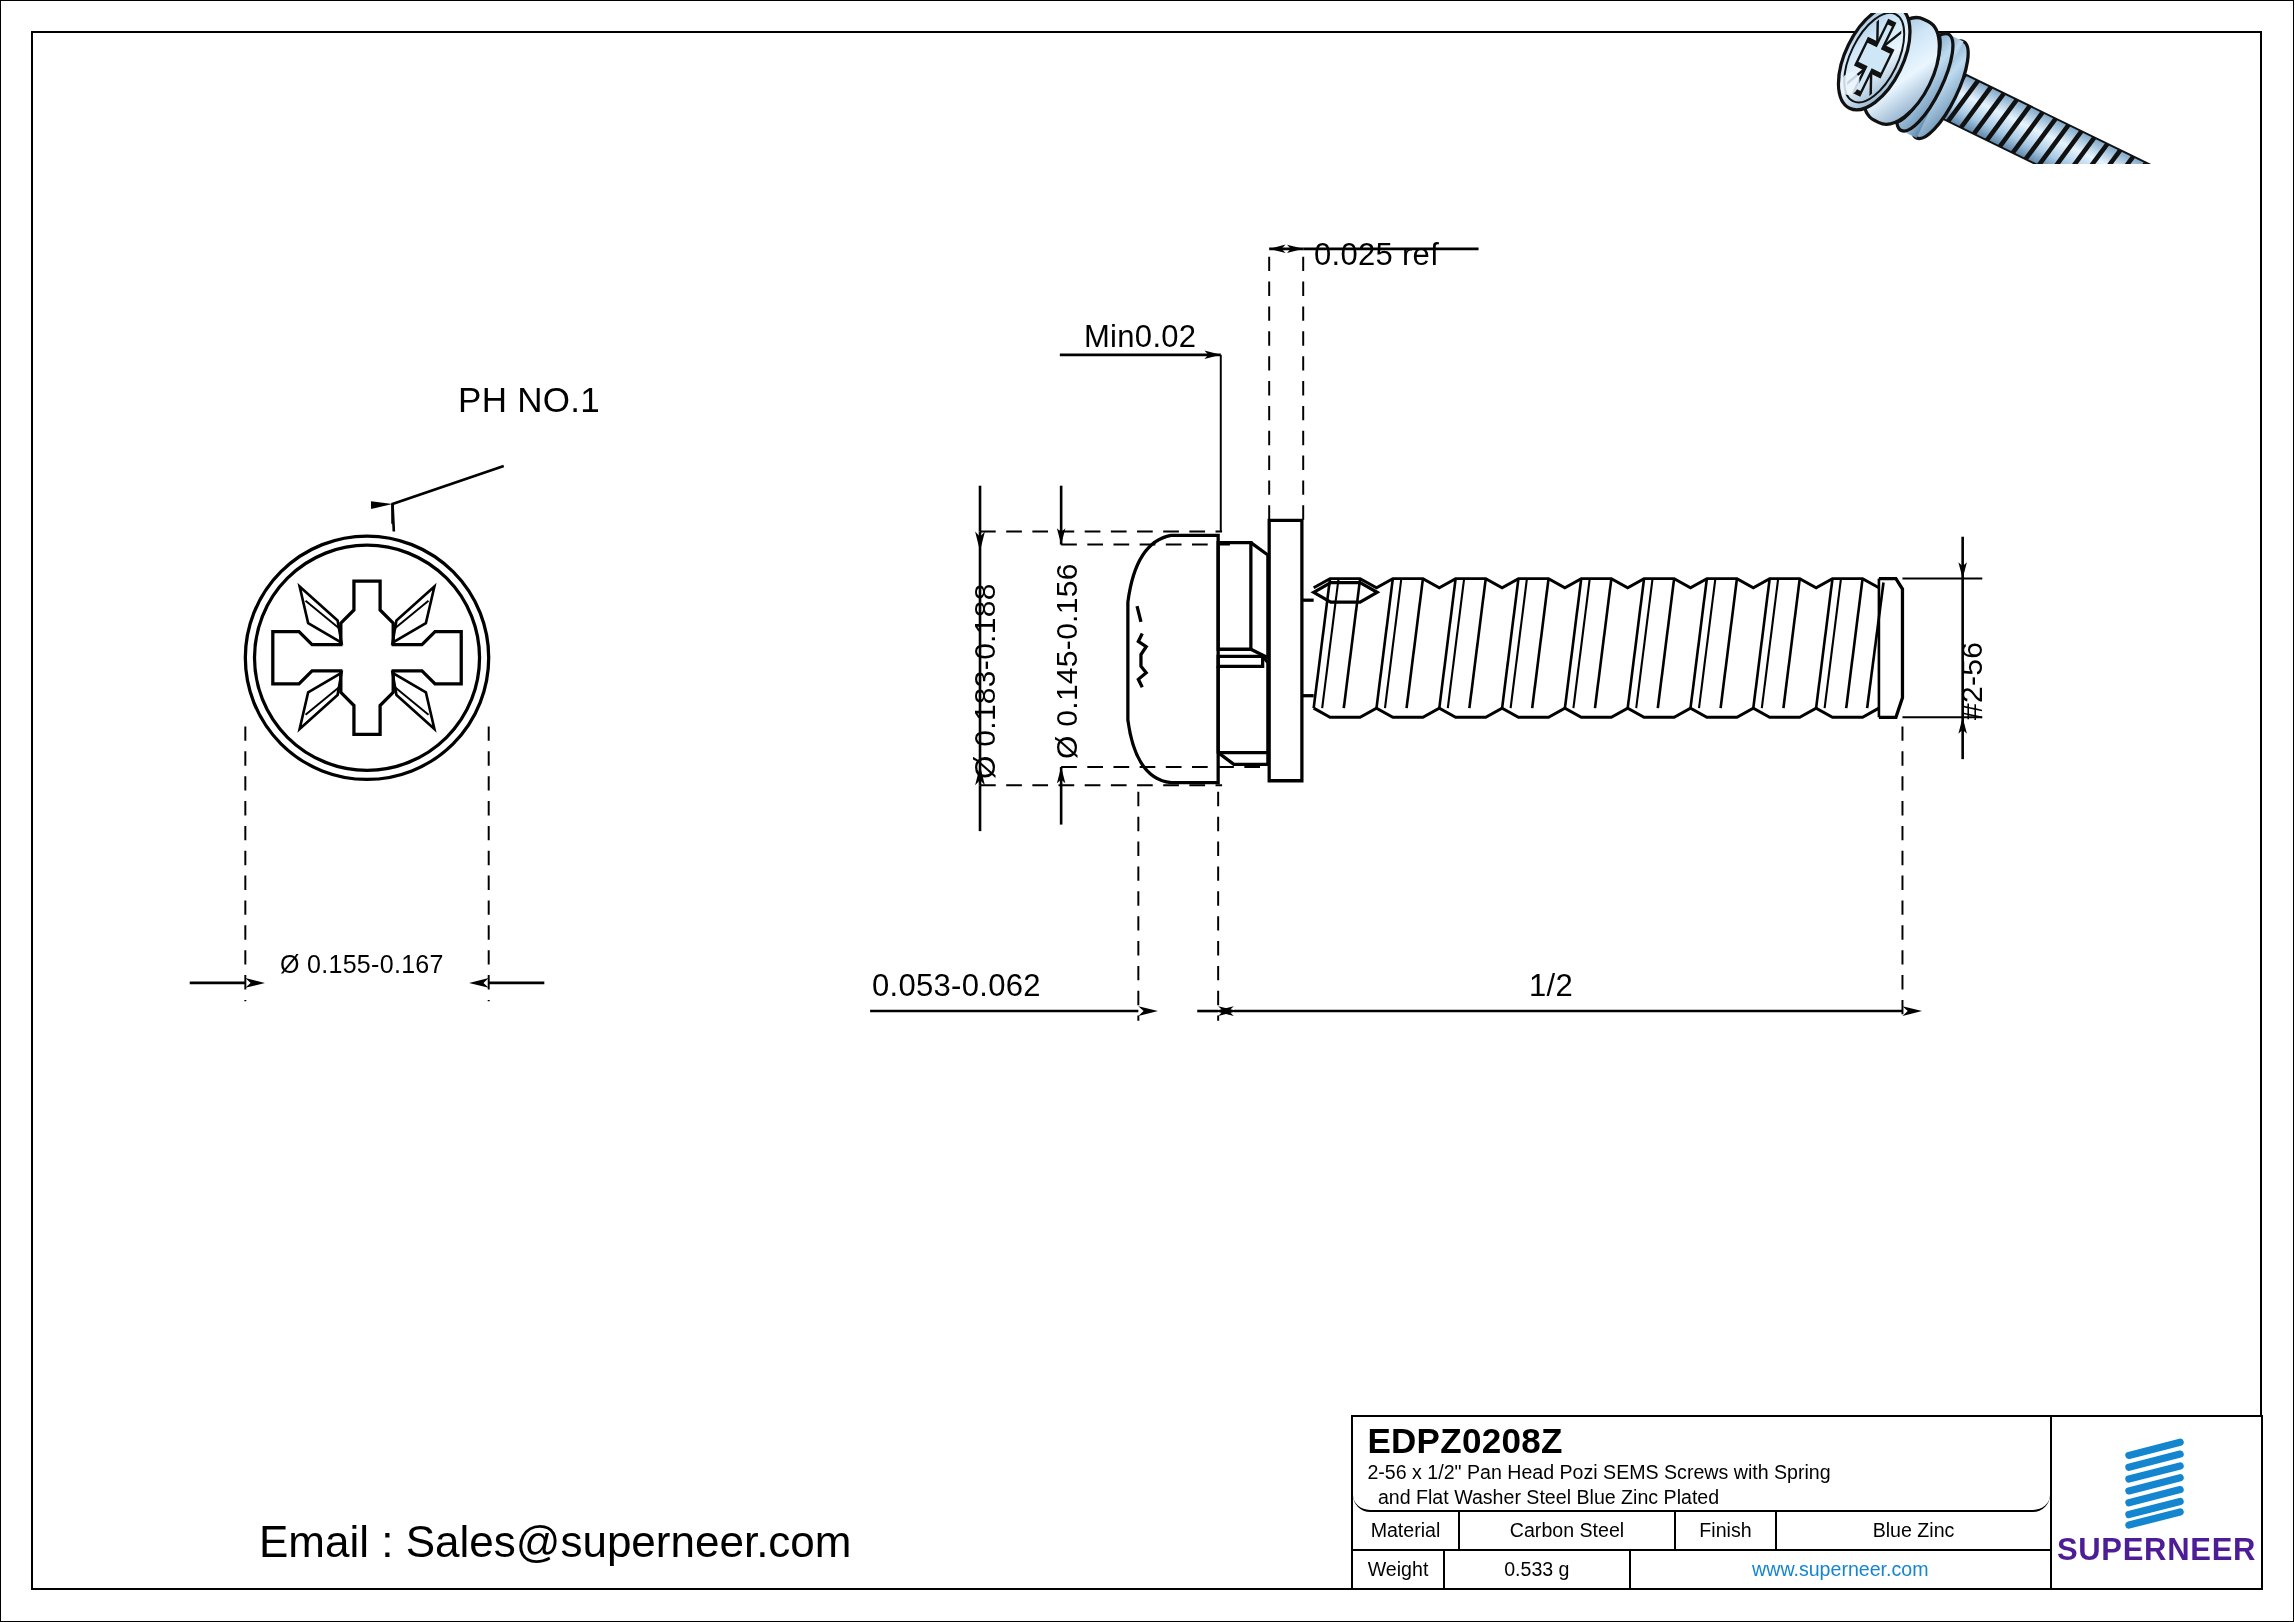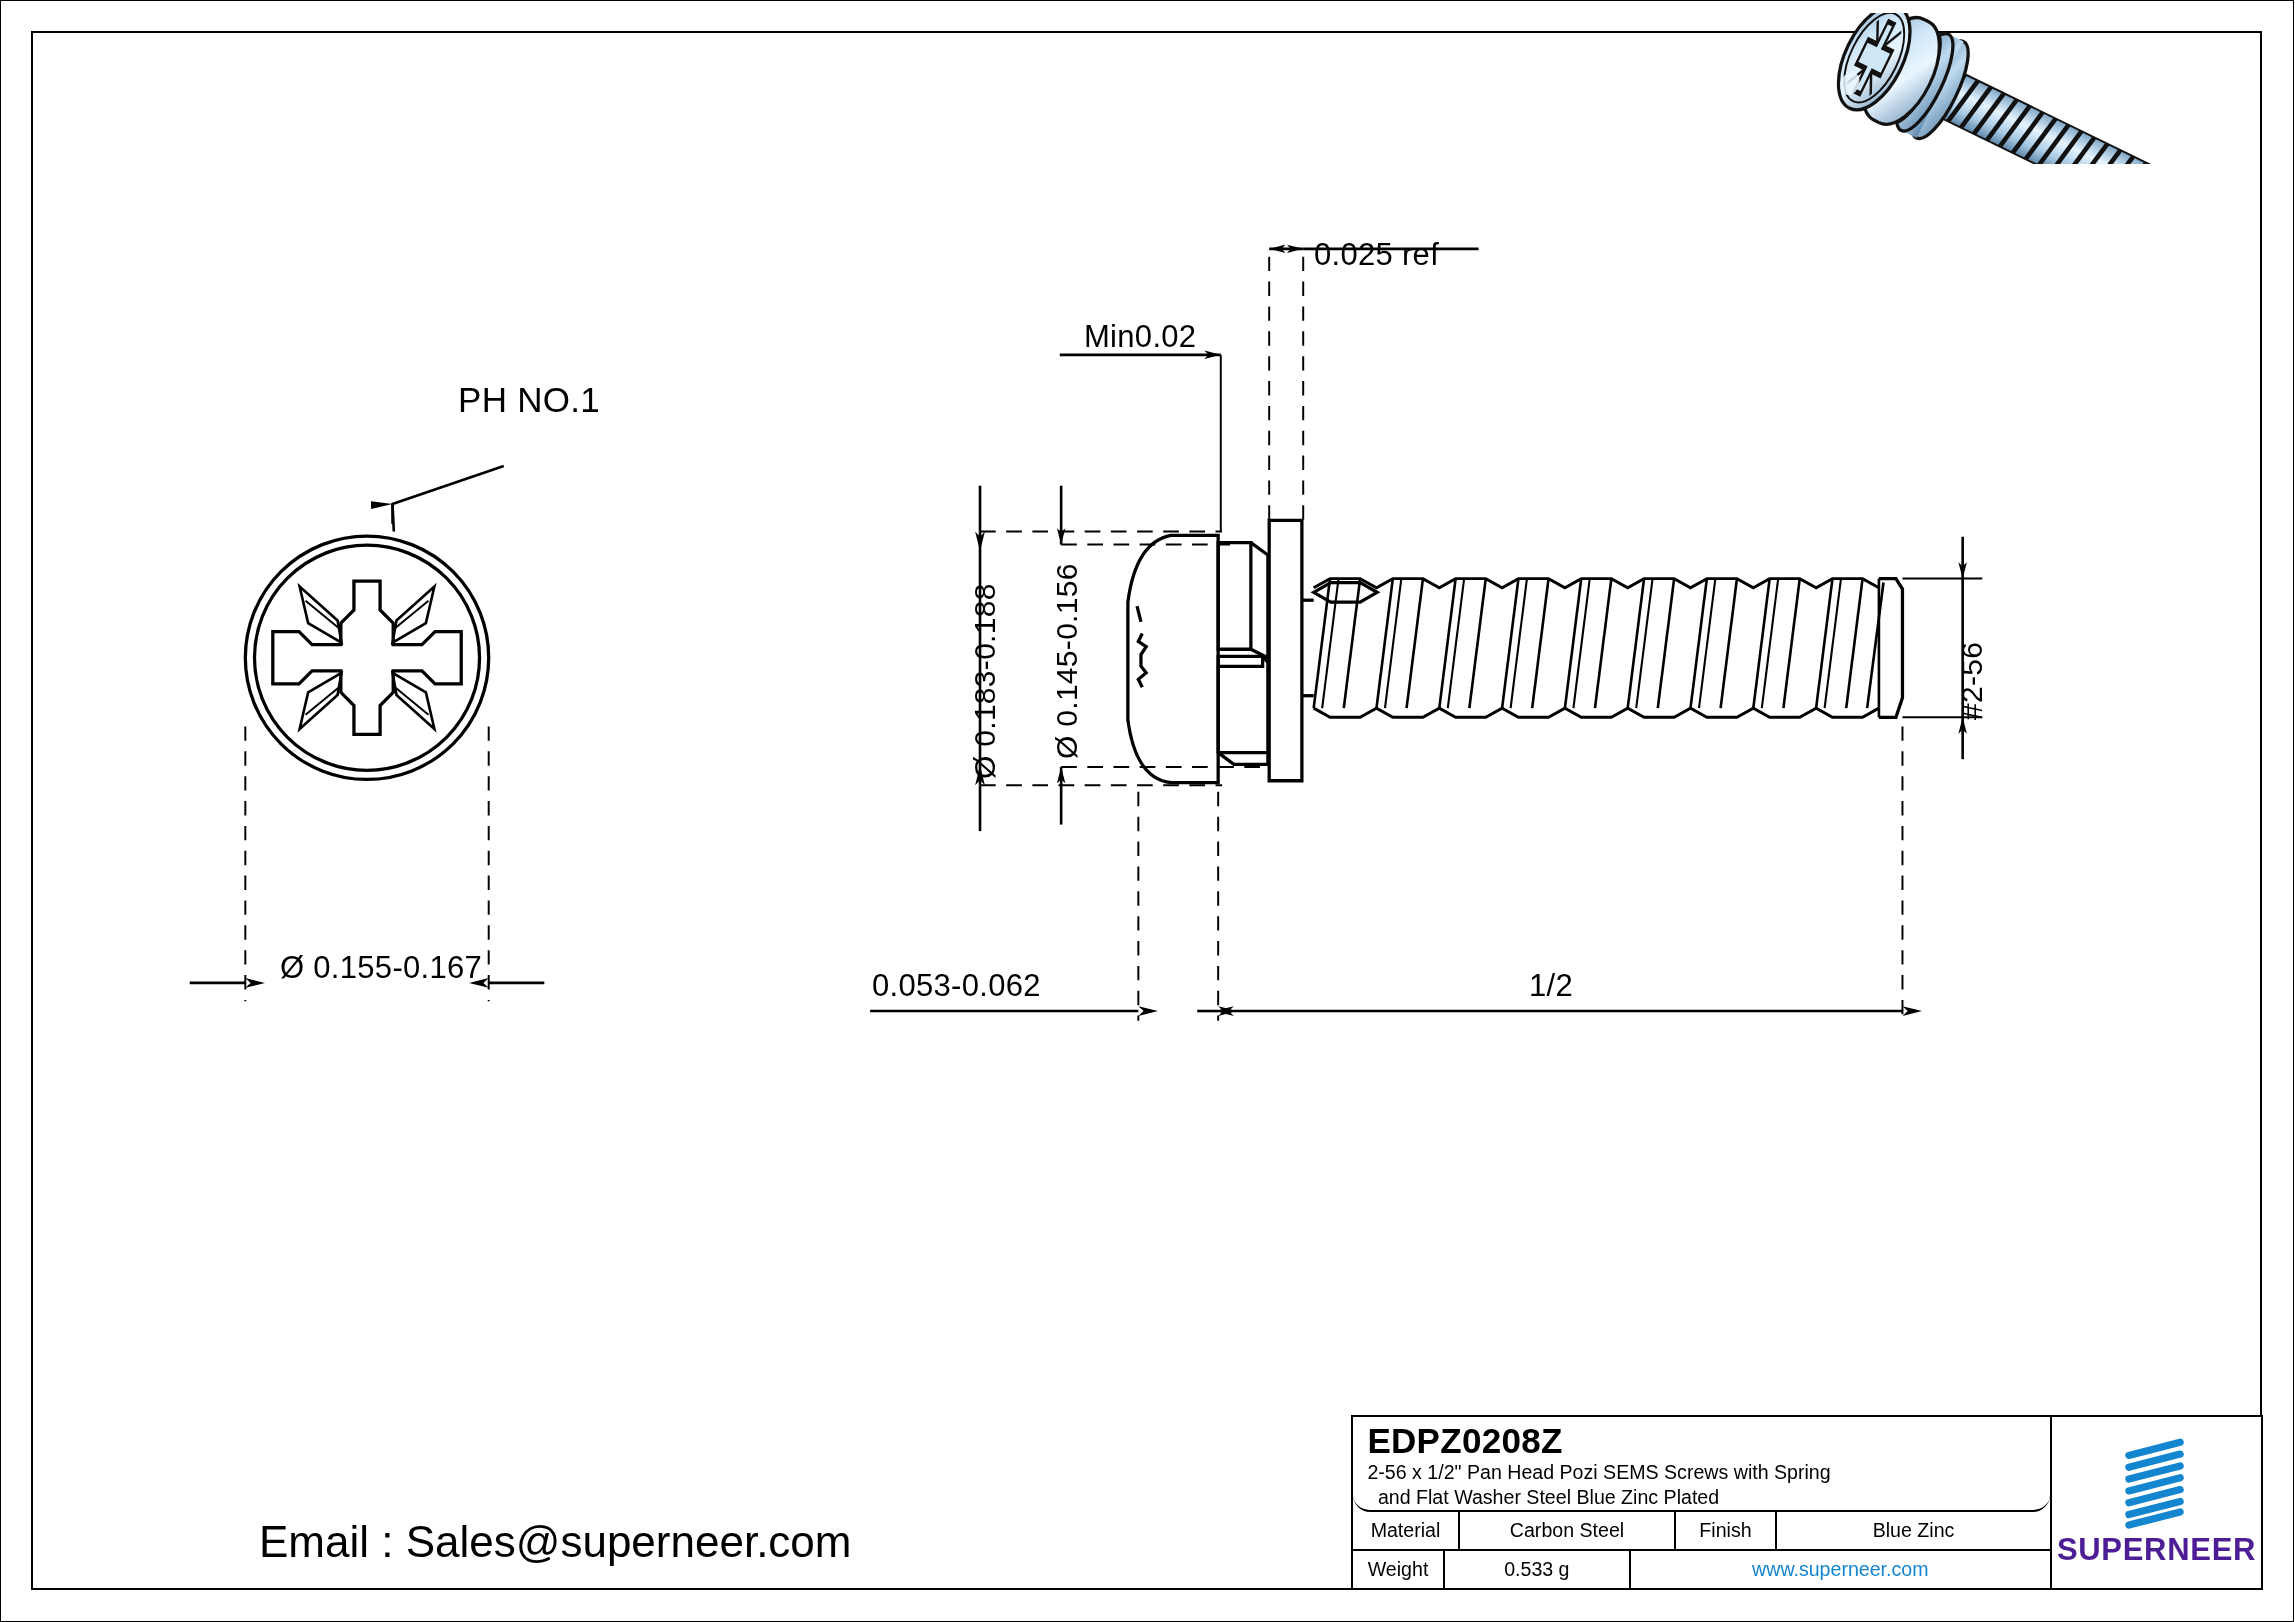--- a/index.html
+++ b/index.html
@@ -215,21 +215,21 @@
         <path d="M1330,1545 L1740,1545" stroke-width="4" marker-end="url(#arOut)"></path>
         <path d="M1862,1545 L1830,1545" stroke-width="4" marker-start="url(#arOutS)"></path>
 
         <path d="M1886,1545 L2908,1545" stroke-width="4" marker-start="url(#arOutS)" marker-end="url(#arOut)"></path>
       </g>
     </g>
   </svg>
 
   <div class="dimtext" style="left:458px;top:380px;font-size:35px;">PH NO.1</div>
 
-  <div class="dimtext" style="left:280px;top:950px;font-size:31px;text-align:center;">Ø 0.155-0.167</div>
+  <div class="dimtext" style="left:280px;top:950px;font-size:25px;text-align:center;">Ø 0.155-0.167</div>
 
   <div class="dimtext vert" style="left:968px;top:779px;transform:rotate(-90deg);font-size:30px;">Ø 0.183-0.188</div>
 
   <div class="dimtext vert" style="left:1050px;top:759px;transform:rotate(-90deg);font-size:30px;">Ø 0.145-0.156</div>
 
   <div class="dimtext" style="left:1084px;top:319px;font-size:31px;">Min0.02</div>
 
   <div class="dimtext" style="left:1314px;top:213px;font-size:31px;margin-top:24px;">0.025 ref</div>
 
   <div class="dimtext" style="left:872px;top:968px;font-size:31px;">0.053-0.062</div>

